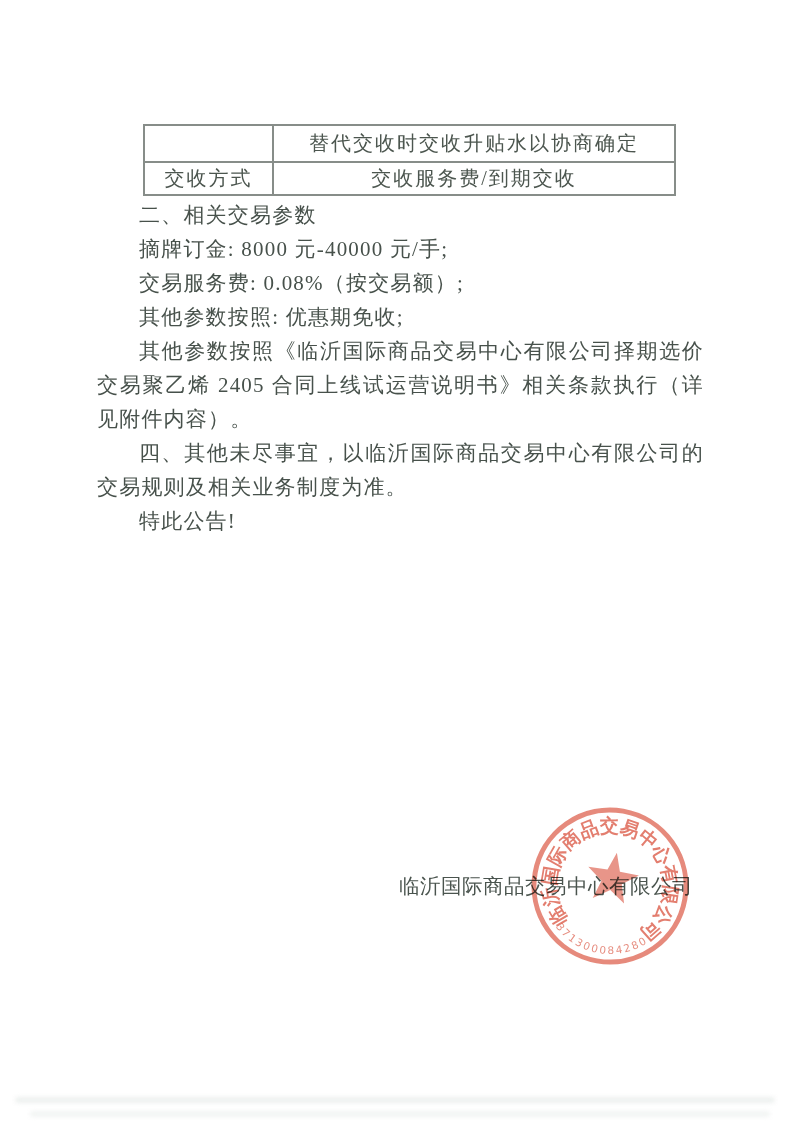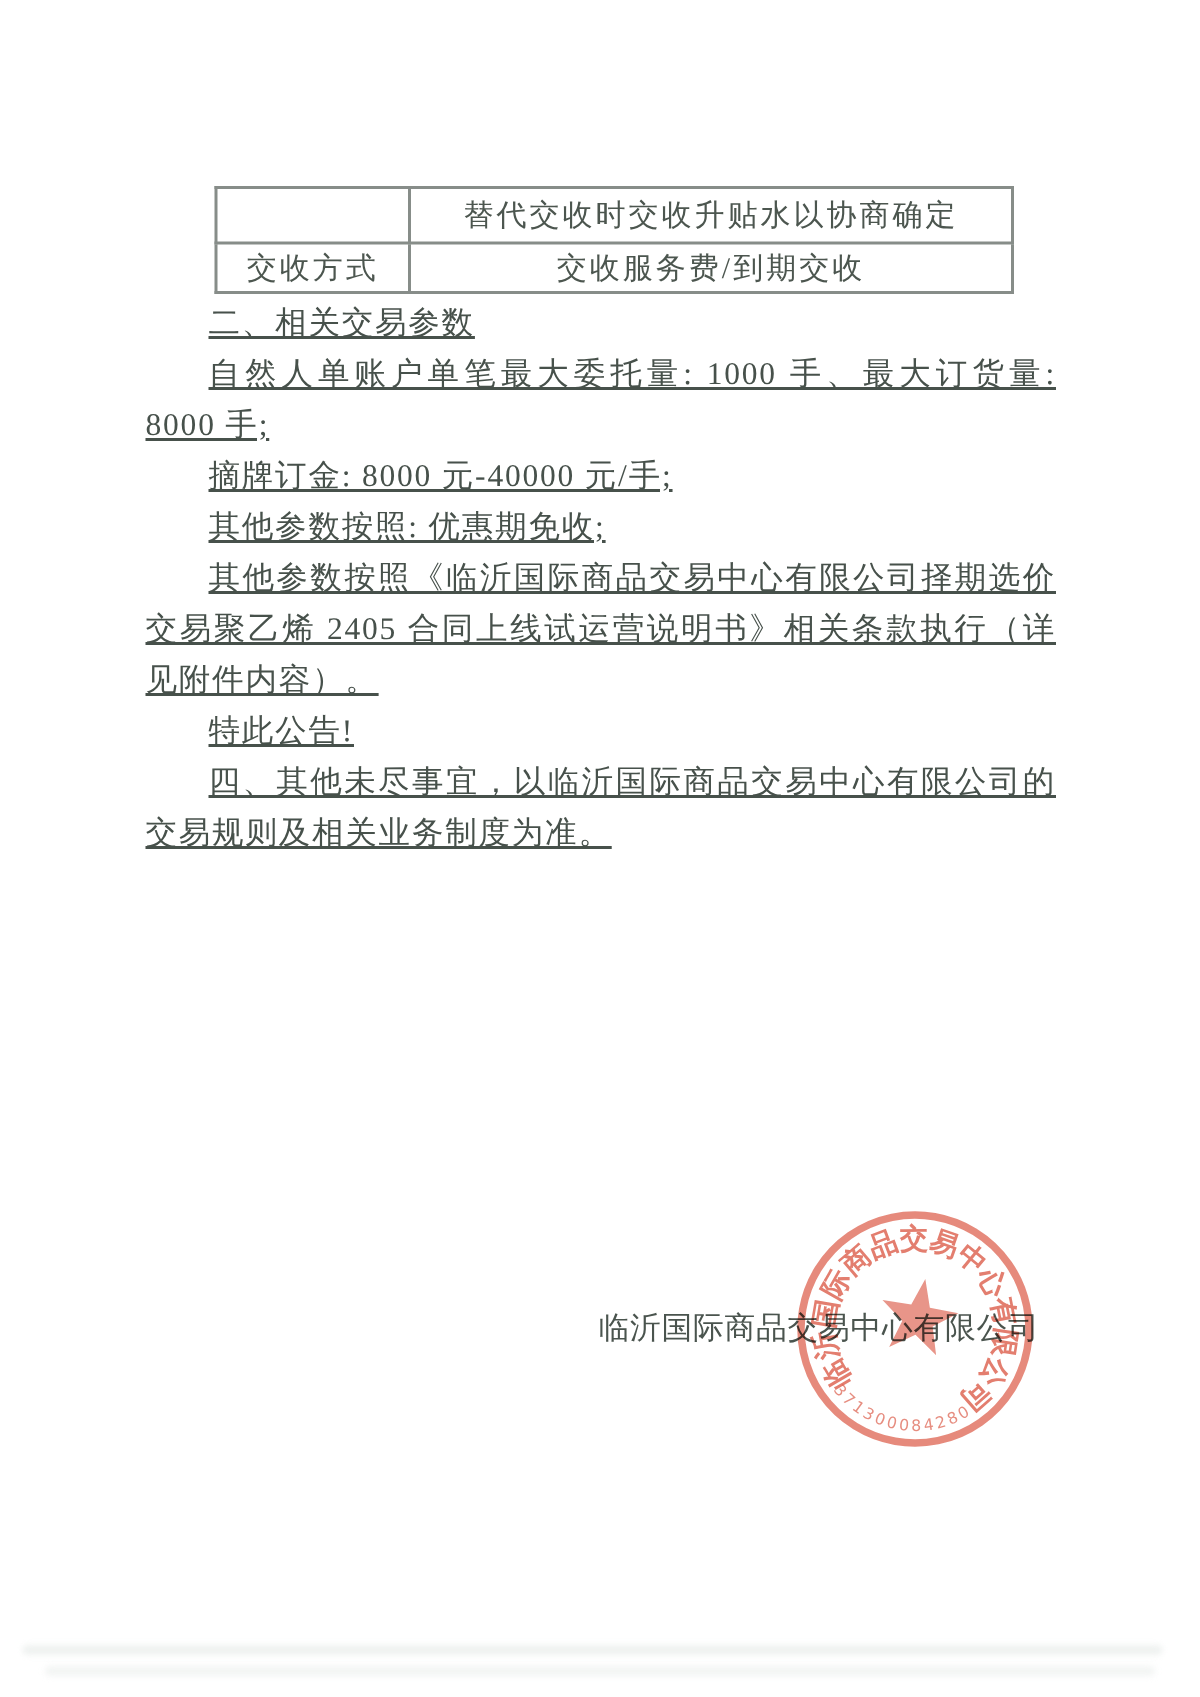--- a/index.html
+++ b/index.html
@@ -26,21 +26,21 @@
     padding: 0;
   }
   .terms-table tr:first-child td { height: 35px; }
   .terms-table tr:last-child td { height: 31px; margin-top: 36px; }
   .terms-table .c1 { width: 127px; }
 
   
   .body-text {
     position: absolute; left: 97px; top: 198px; width: 607px;
     font-size: 21px; line-height: 34px;
-    text-align: justify; letter-spacing: 1.2px; text-decoration: underline;
+    text-align: justify; letter-spacing: 1.2px;
   }
   .body-text p { margin: 0; text-indent: 2em; }
   .body-text p.attachment { margin-top: 28px; }
 
   
   .signature {
     position: absolute; left: 396px; top: 866px; width: 300px;
     text-align: center; font-size: 20.5px; line-height: 40px;
     letter-spacing: 0.5px; white-space: nowrap; color: #4a544e;
   }
@@ -82,26 +82,26 @@
     </tr>
     <tr>
       <td class="c1">交收方式</td>
       <td class="c2">交收服务费/到期交收</td>
     </tr>
   </tbody>
     </table>
 
   <div class="body-text">
     <p>二、相关交易参数</p>
-    <p>自然人单账户单笔最大委托量: 1000 手、最大订货量: 8000 手;</p>
     <p>摘牌订金: 8000 元-40000 元/手;</p>
+    <p>交易服务费: 0.08%（按交易额）;</p>
     <p>其他参数按照: 优惠期免收;</p>
     <p>其他参数按照《临沂国际商品交易中心有限公司择期选价交易聚乙烯 2405 合同上线试运营说明书》相关条款执行（详见附件内容）。</p>
+    <p>四、其他未尽事宜，以临沂国际商品交易中心有限公司的交易规则及相关业务制度为准。</p>
     <p>特此公告!</p>
-    <p>四、其他未尽事宜，以临沂国际商品交易中心有限公司的交易规则及相关业务制度为准。</p>
   </div>
 
   <div class="signature">
     <div>临沂国际商品交易中心有限公司</div>
   </div>
 
   <div class="seal-wrap">
     <svg viewBox="-86 -86 172 172" width="172" height="172" aria-hidden="true">
       <circle class="seal-ring" r="76"></circle>
       <path id="sealNameArc" d="M -34.7 41.4 A 54 54 0 1 1 34.7 41.4" fill="none"></path>

